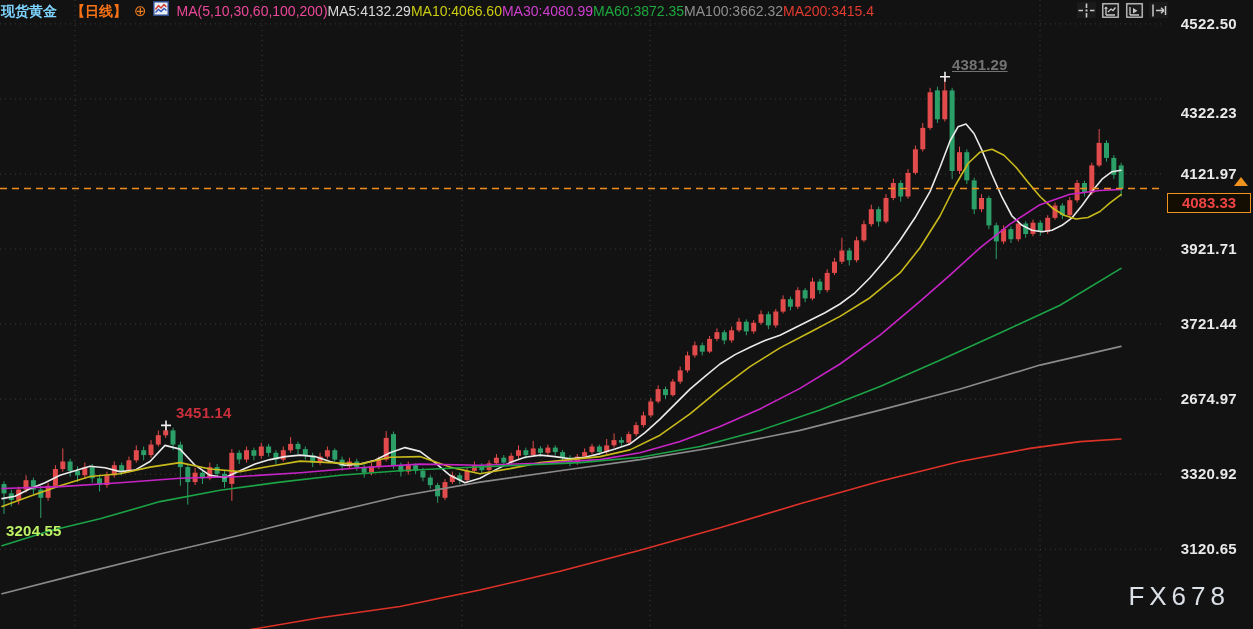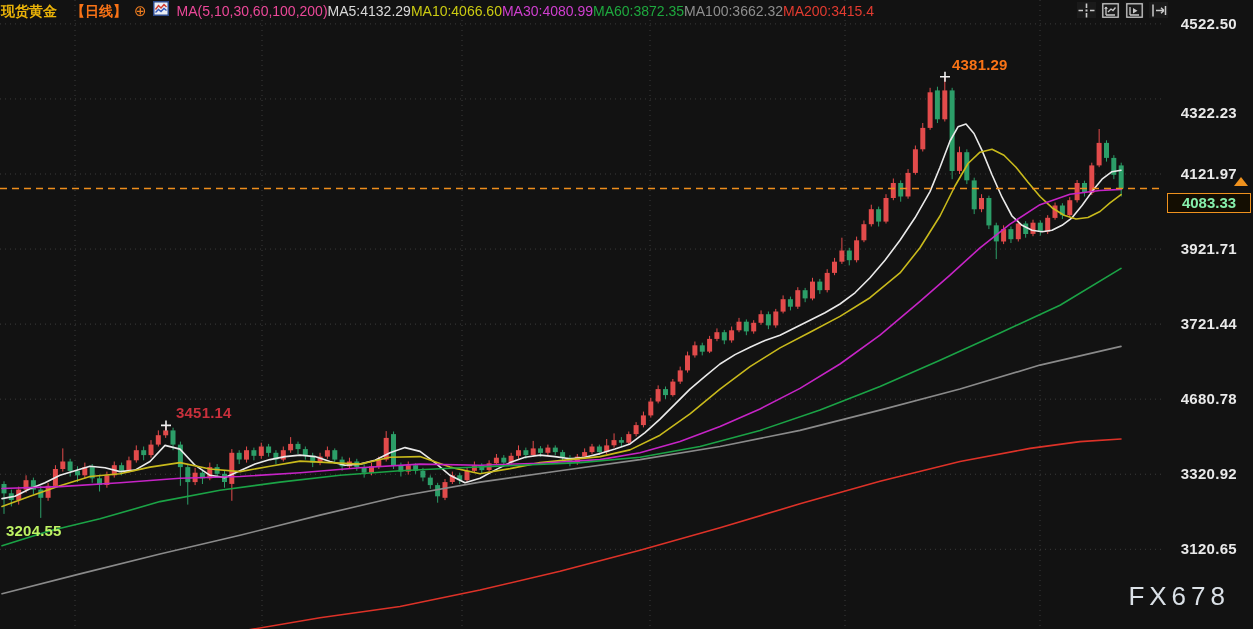--- a/index.html
+++ b/index.html
@@ -8,41 +8,41 @@
     background:#121212;
     font-family:"Liberation Sans","DejaVu Sans",sans-serif;
   }
   #plot{position:absolute;left:0;top:0;}
   
   #topbar{
     position:absolute;left:0;top:0;height:22px;z-index:6;
     display:flex;align-items:center;white-space:nowrap;
     font-size:14px;line-height:22px;color:#dedede;
   }
-  .tb-symbol{color:#eab308;font-weight:700;margin-left:1px;}
+  .tb-symbol{color:#7dd3fc;font-weight:700;margin-left:1px;}
   .tb-period{color:#f97316;font-weight:700;margin-left:14px;}
   .tb-plus{color:#ec7c20;font-size:15px;margin:0 5px 0 7px;}
   .tb-chart-icon{margin:0 5px 0 1px;display:inline-block;}
   .tb-ma-header{color:#ec4899;margin-left:3px;}
   .ma-item{font-weight:400;}
   #tb-buttons{position:absolute;right:85px;top:2px;display:flex;gap:5px;z-index:7;}
   .tb-btn{width:19px;height:16px;display:flex;align-items:center;justify-content:center;
     background:#1a1a1a;cursor:pointer;}
   .tb-btn svg{display:block;}
   
   #axis-labels{position:absolute;right:16px;top:0;width:84px;height:629px;z-index:4;}
   .axis-label{position:absolute;right:0;width:84px;text-align:right;
     font-size:15px;font-weight:700;color:#e9e9e9;letter-spacing:0.3px;}
   
   .anno{position:absolute;font-size:15px;font-weight:700;z-index:5;letter-spacing:0.2px;}
   
   #price-tag{
     position:absolute;left:1167px;width:84px;height:20px;z-index:8;
     border:1.5px solid #ef921e;background:#140e02;box-sizing:border-box;
-    color:#86efac;font-size:15px;font-weight:700;text-align:center;line-height:17px;
+    color:#ef4444;font-size:15px;font-weight:700;text-align:center;line-height:17px;
   }
   #price-arrow{
     position:absolute;left:1234px;width:0;height:0;z-index:8;
     border-left:7px solid transparent;border-right:7px solid transparent;
     border-bottom:9px solid #ef921e;
   }
   
   #watermark{
     position:absolute;right:23px;bottom:17px;z-index:5;
     color:#dbe1e7;font-size:26px;letter-spacing:5px;font-weight:400;
@@ -384,27 +384,27 @@
     <path d="M161,425.4 h10 M166,420.4 v10" stroke="#f0f0f0" stroke-width="1.6"></path>
     <line x1="0" y1="188.5" x2="1164" y2="188.5" stroke="#ef8e1c" stroke-width="1.6" stroke-dasharray="7 5"></line>
   </svg>
 
 <div id="axis-labels">
     <div class="axis-label" style="top: 14.8763px;">4522.50</div>
     <div class="axis-label" style="top: 89.94px; margin-top: 14px;">4322.23</div>
     <div class="axis-label" style="top: 165px;">4121.97</div>
     <div class="axis-label" style="top: 240.06px;">3921.71</div>
     <div class="axis-label" style="top: 315.124px;">3721.44</div>
-    <div class="axis-label" style="top: 390.184px;">4680.78</div>
+    <div class="axis-label" style="top: 390.184px;">2674.97</div>
     <div class="axis-label" style="top: 465.244px;">3320.92</div>
     <div class="axis-label" style="top: 540.307px;">3120.65</div>
   </div>
 
 <div id="annos">
-    <div class="anno" style="color: #f97316; left: 952px; top: 55.8036px;">4381.29</div>
+    <div class="anno" style="color: #737373; left: 952px; top: 55.8036px; text-decoration: underline;">4381.29</div>
     <div class="anno" style="color: rgb(201, 48, 60); left: 176px; top: 404.436px;">3451.14</div>
     <div class="anno" style="color: #bef264; left: 6px; top: 521.861px;">3204.55</div>
   </div>
 
 <div id="topbar">
   <span class="tb-symbol">现货黄金</span>
   <span class="tb-period">【日线】</span>
   <span class="tb-plus">⊕</span>
   <span class="tb-chart-icon">
     <svg width="16" height="15" viewBox="0 0 16 15">

